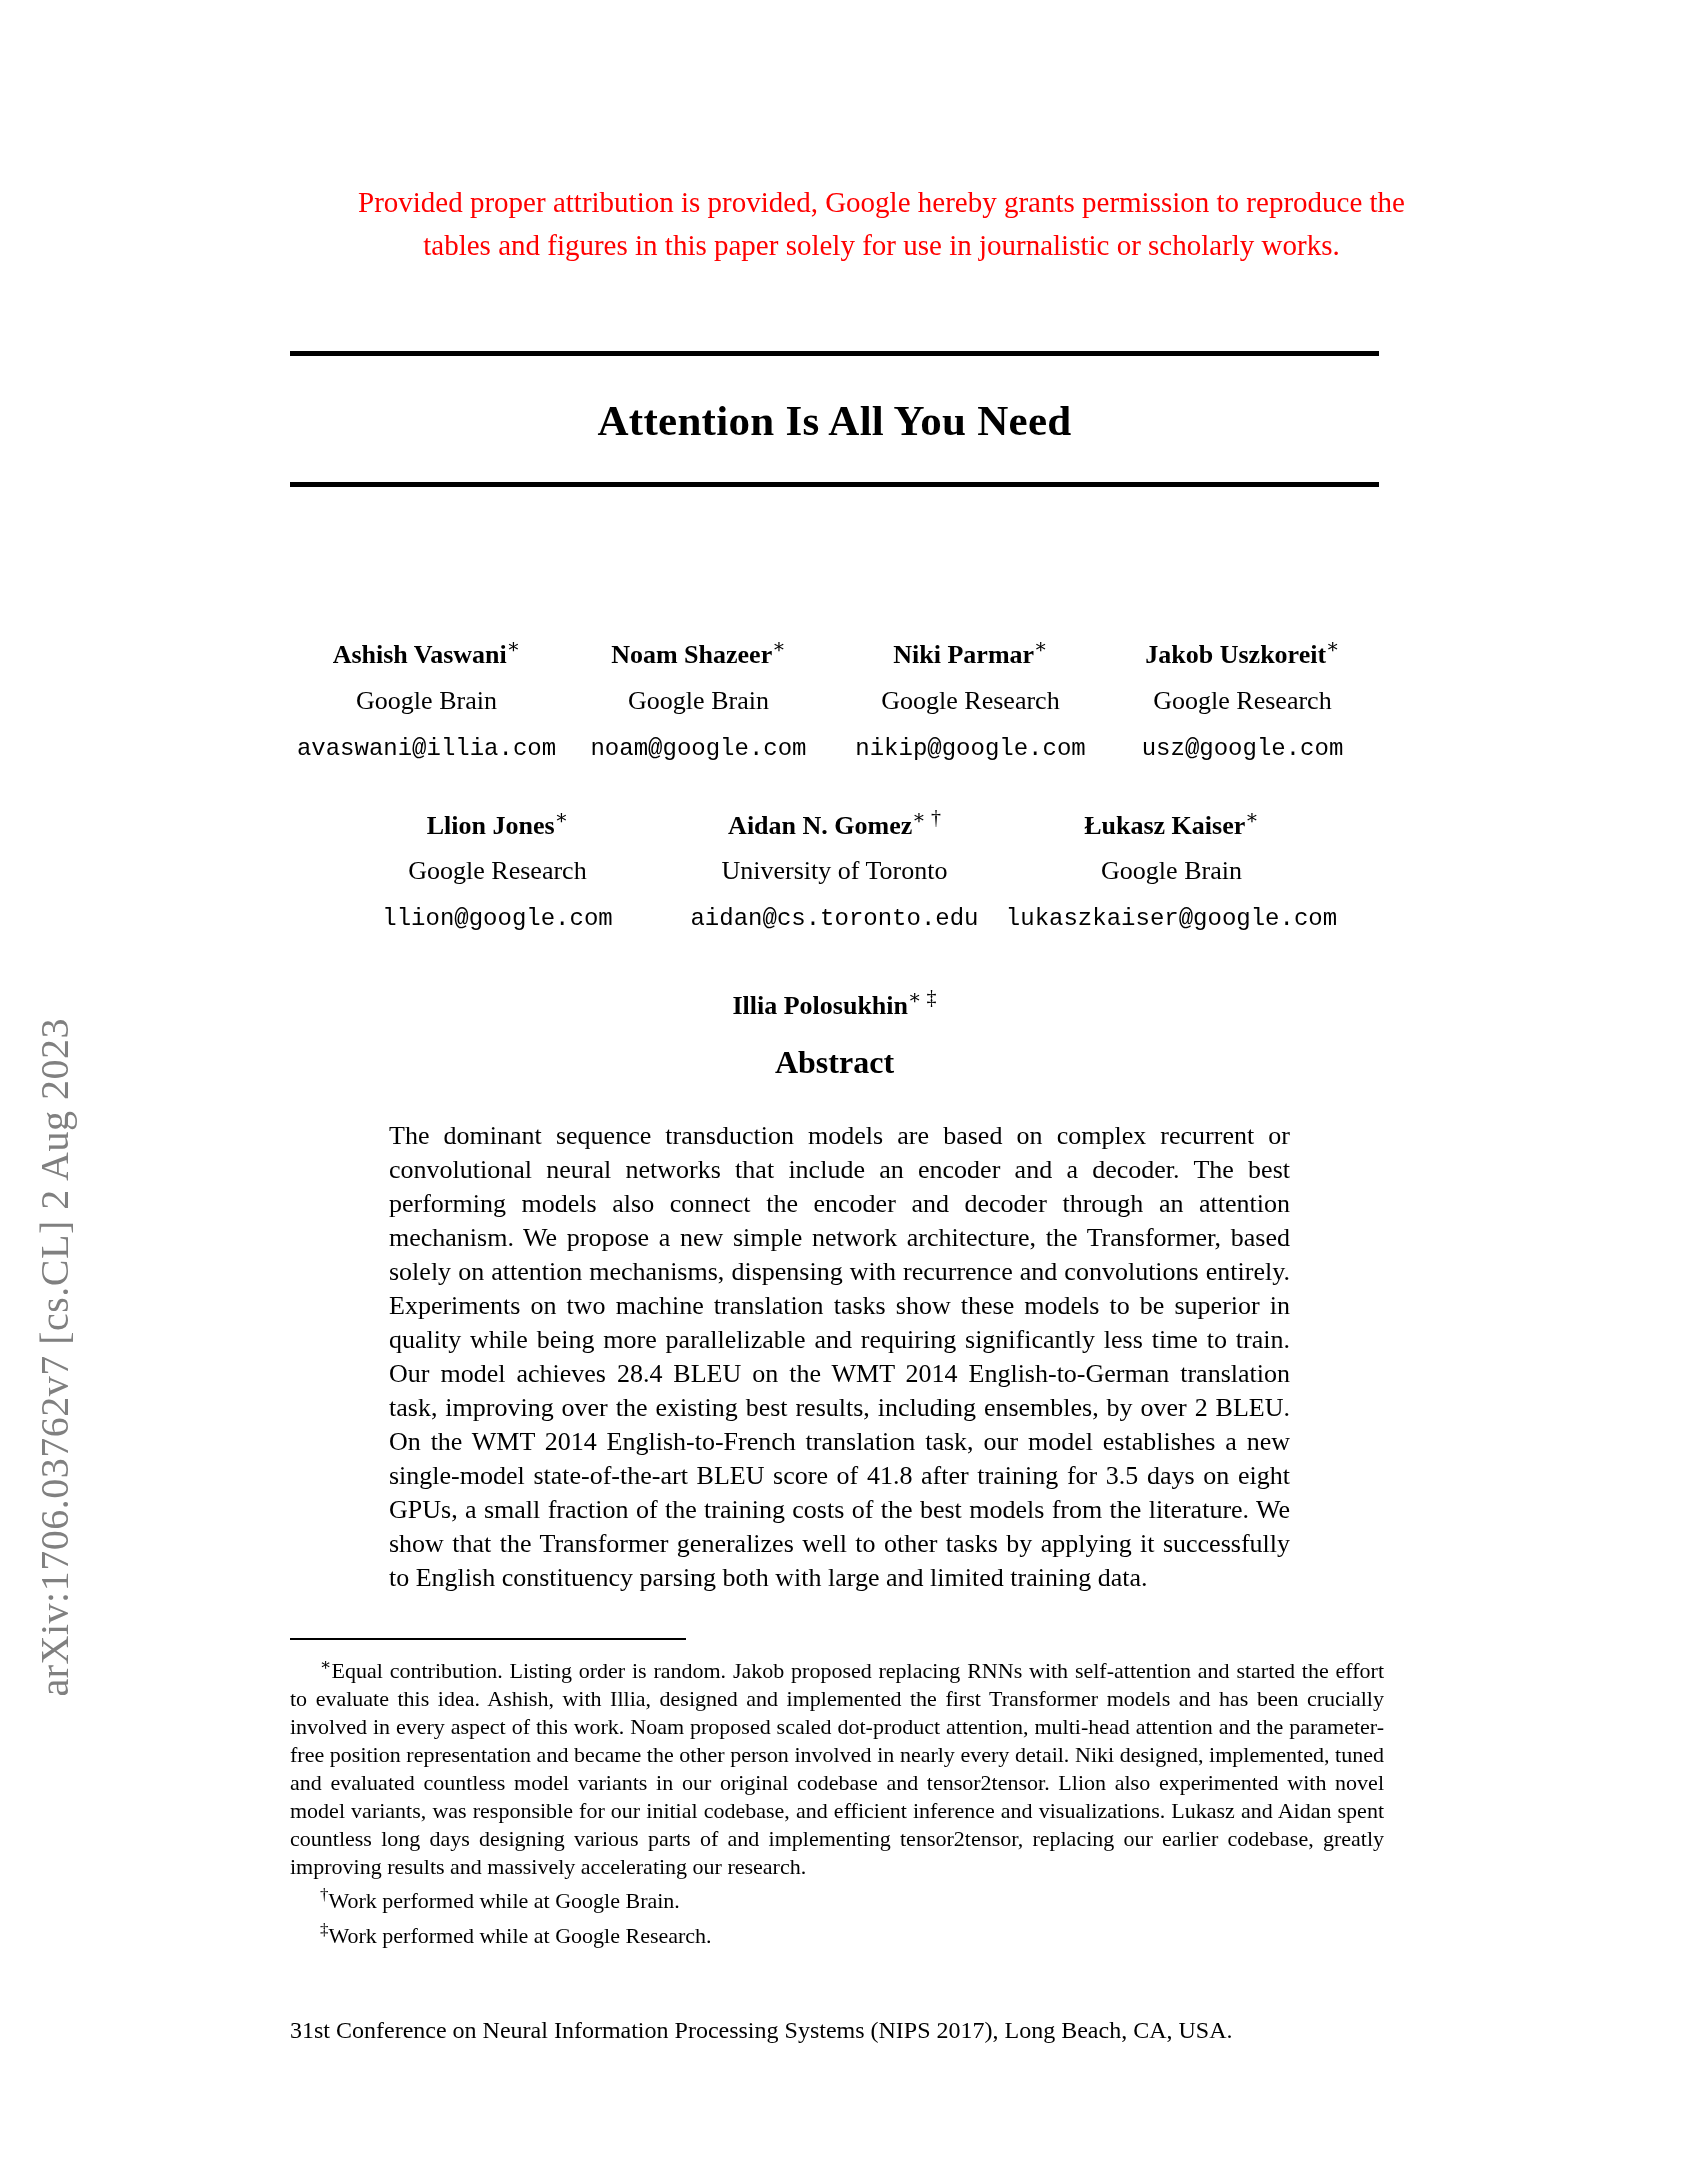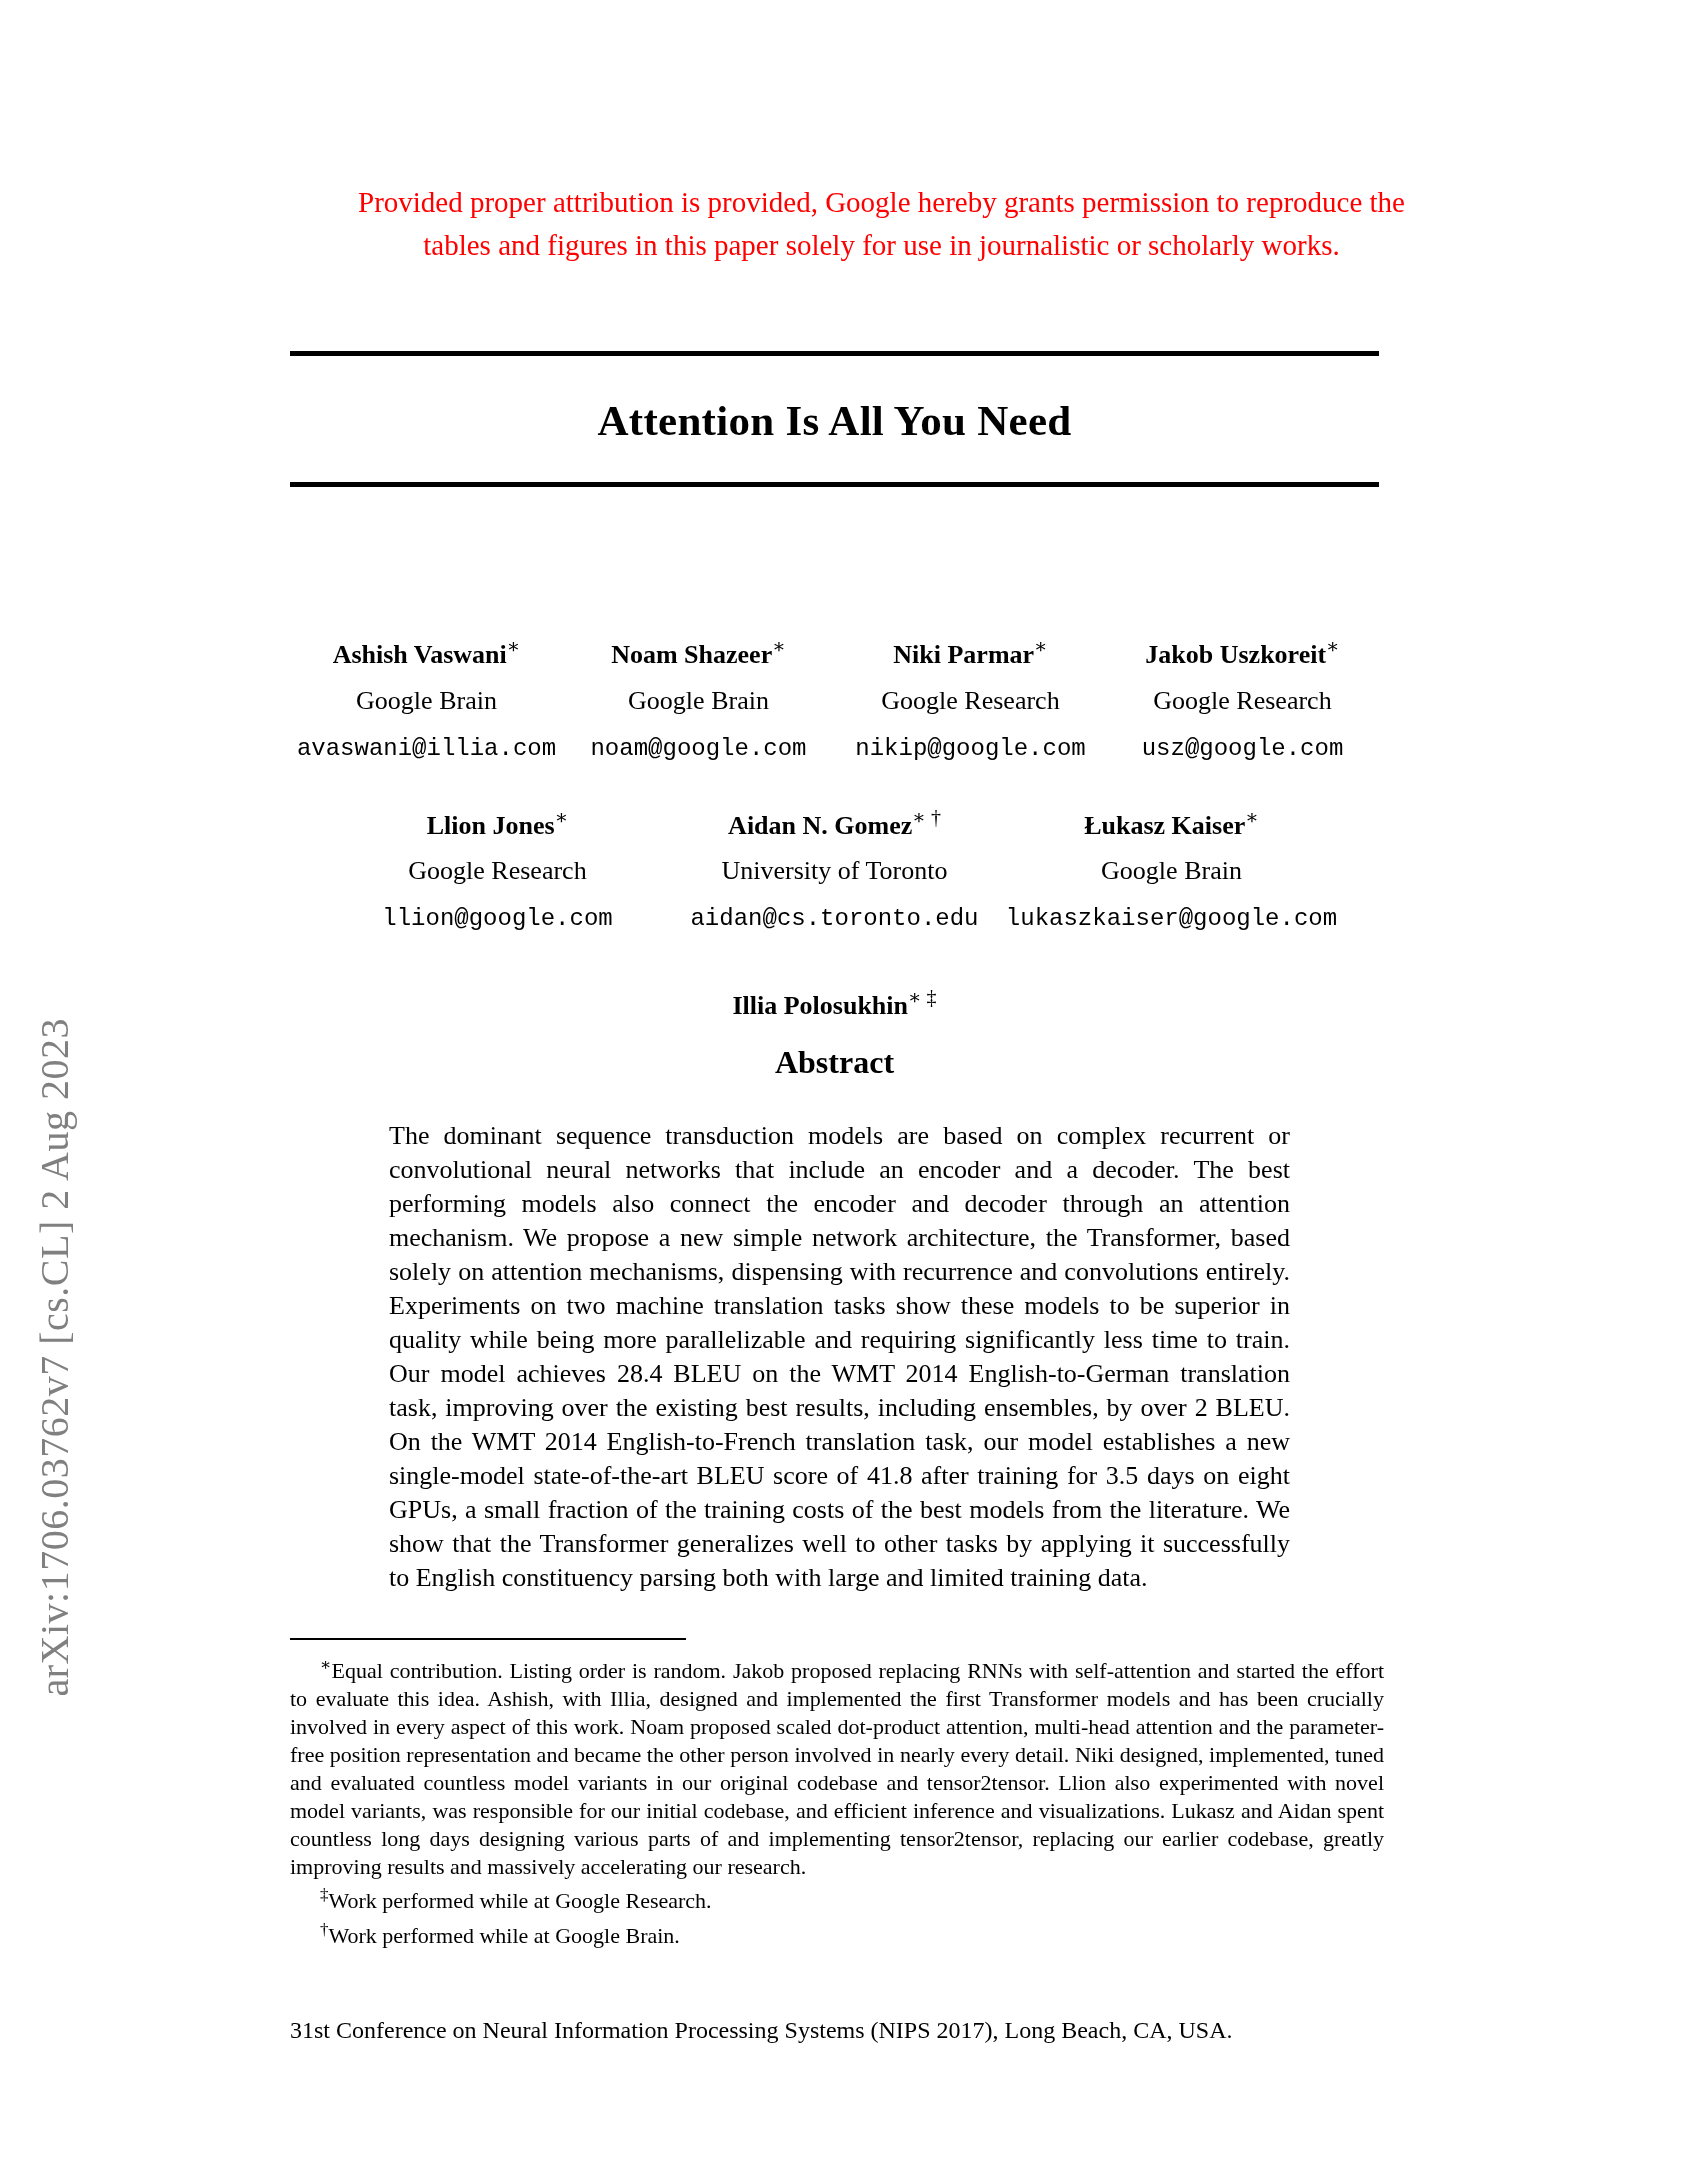--- a/index.html
+++ b/index.html
@@ -248,20 +248,20 @@
   </div>
 
   <div class="content-col" id="abstract-heading">Abstract</div>
 
   <div id="abstract-body">The dominant sequence transduction models are based on complex recurrent or convolutional neural networks that include an encoder and a decoder. The best performing models also connect the encoder and decoder through an attention mechanism. We propose a new simple network architecture, the Transformer, based solely on attention mechanisms, dispensing with recurrence and convolutions entirely. Experiments on two machine translation tasks show these models to be superior in quality while being more parallelizable and requiring significantly less time to train. Our model achieves 28.4 BLEU on the WMT 2014 English-to-German translation task, improving over the existing best results, including ensembles, by over 2 BLEU. On the WMT 2014 English-to-French translation task, our model establishes a new single-model state-of-the-art BLEU score of 41.8 after training for 3.5 days on eight GPUs, a small fraction of the training costs of the best models from the literature. We show that the Transformer generalizes well to other tasks by applying it successfully to English constituency parsing both with large and limited training data.</div>
 
   <div id="footnote-rule"></div>
 
   <div id="footnotes">
     <p class="fn-main"><span class="fn-sym">∗</span><span>Equal contribution. Listing order is random. Jakob proposed replacing RNNs with self-attention and started the effort to evaluate this idea. Ashish, with Illia, designed and implemented the first Transformer models and has been crucially involved in every aspect of this work. Noam proposed scaled dot-product attention, multi-head attention and the parameter-free position representation and became the other person involved in nearly every detail. Niki designed, implemented, tuned and evaluated countless model variants in our original codebase and tensor2tensor. Llion also experimented with novel model variants, was responsible for our initial codebase, and efficient inference and visualizations. Lukasz and Aidan spent countless long days designing various parts of and implementing tensor2tensor, replacing our earlier codebase, greatly improving results and massively accelerating our research.</span></p>
+    <p class="fn-line"><span class="fn-sym">†</span><span>Work performed while at Google Brain.</span></p>
     <p class="fn-line"><span class="fn-sym">‡</span><span>Work performed while at Google Research.</span></p>
-    <p class="fn-line"><span class="fn-sym">†</span><span>Work performed while at Google Brain.</span></p>
   </div>
 
   <div id="conference-line">31st Conference on Neural Information Processing Systems (NIPS 2017), Long Beach, CA, USA.</div>
 
 </div>
 
 
 </body></html>

